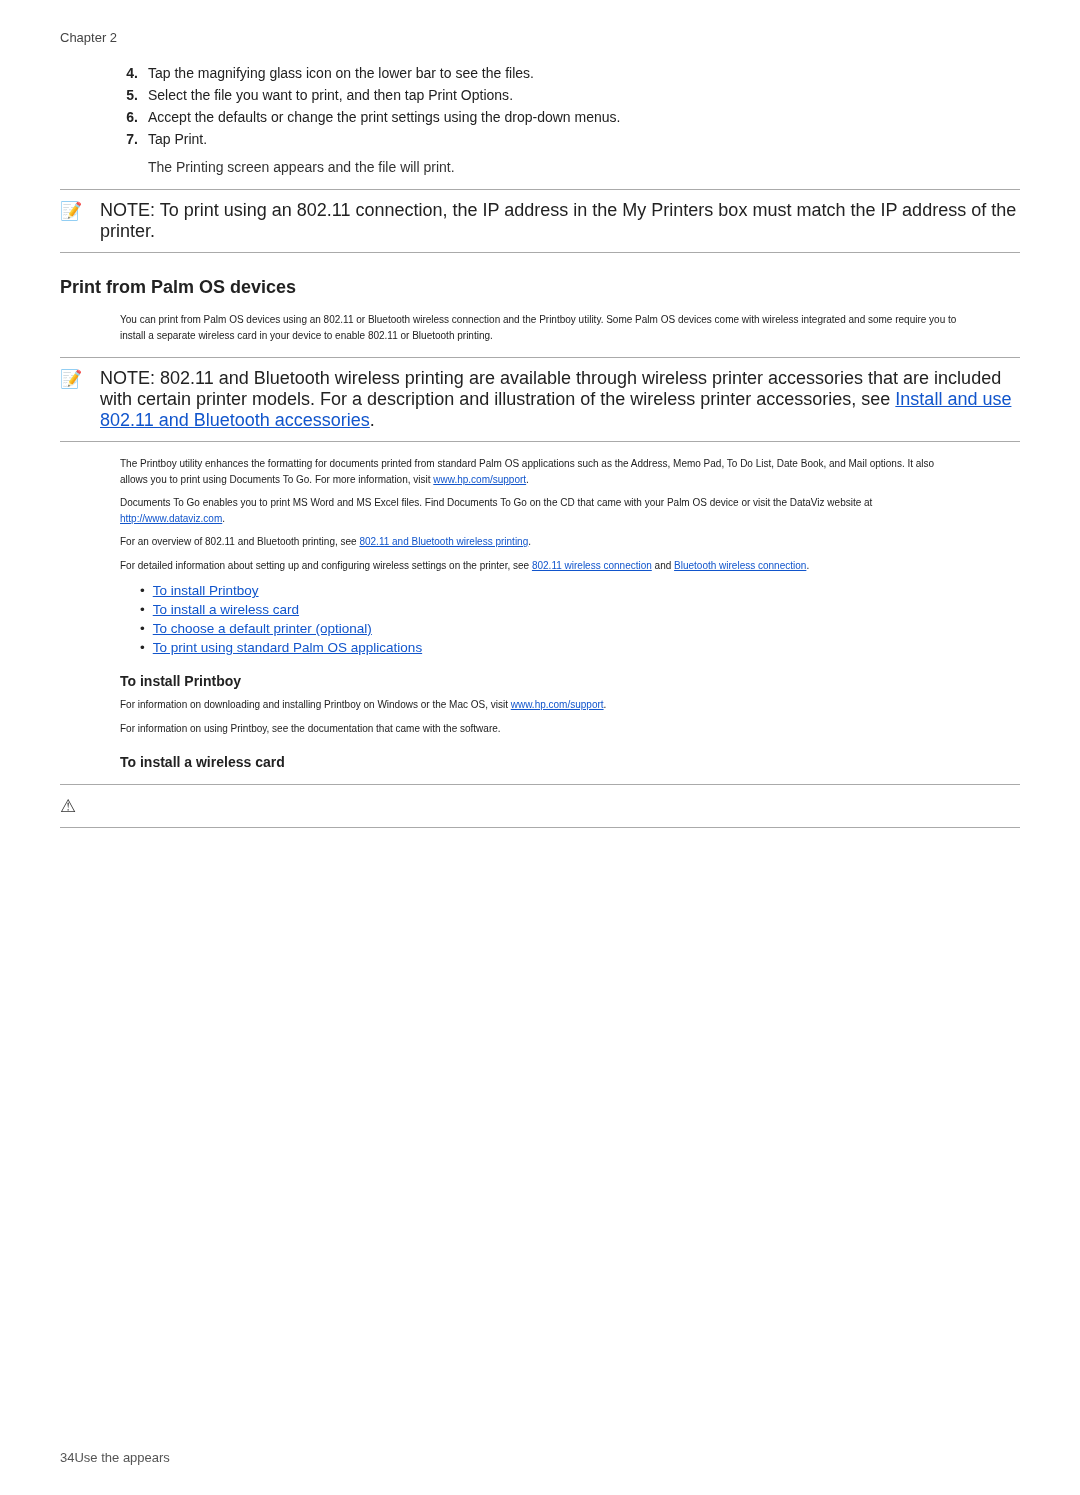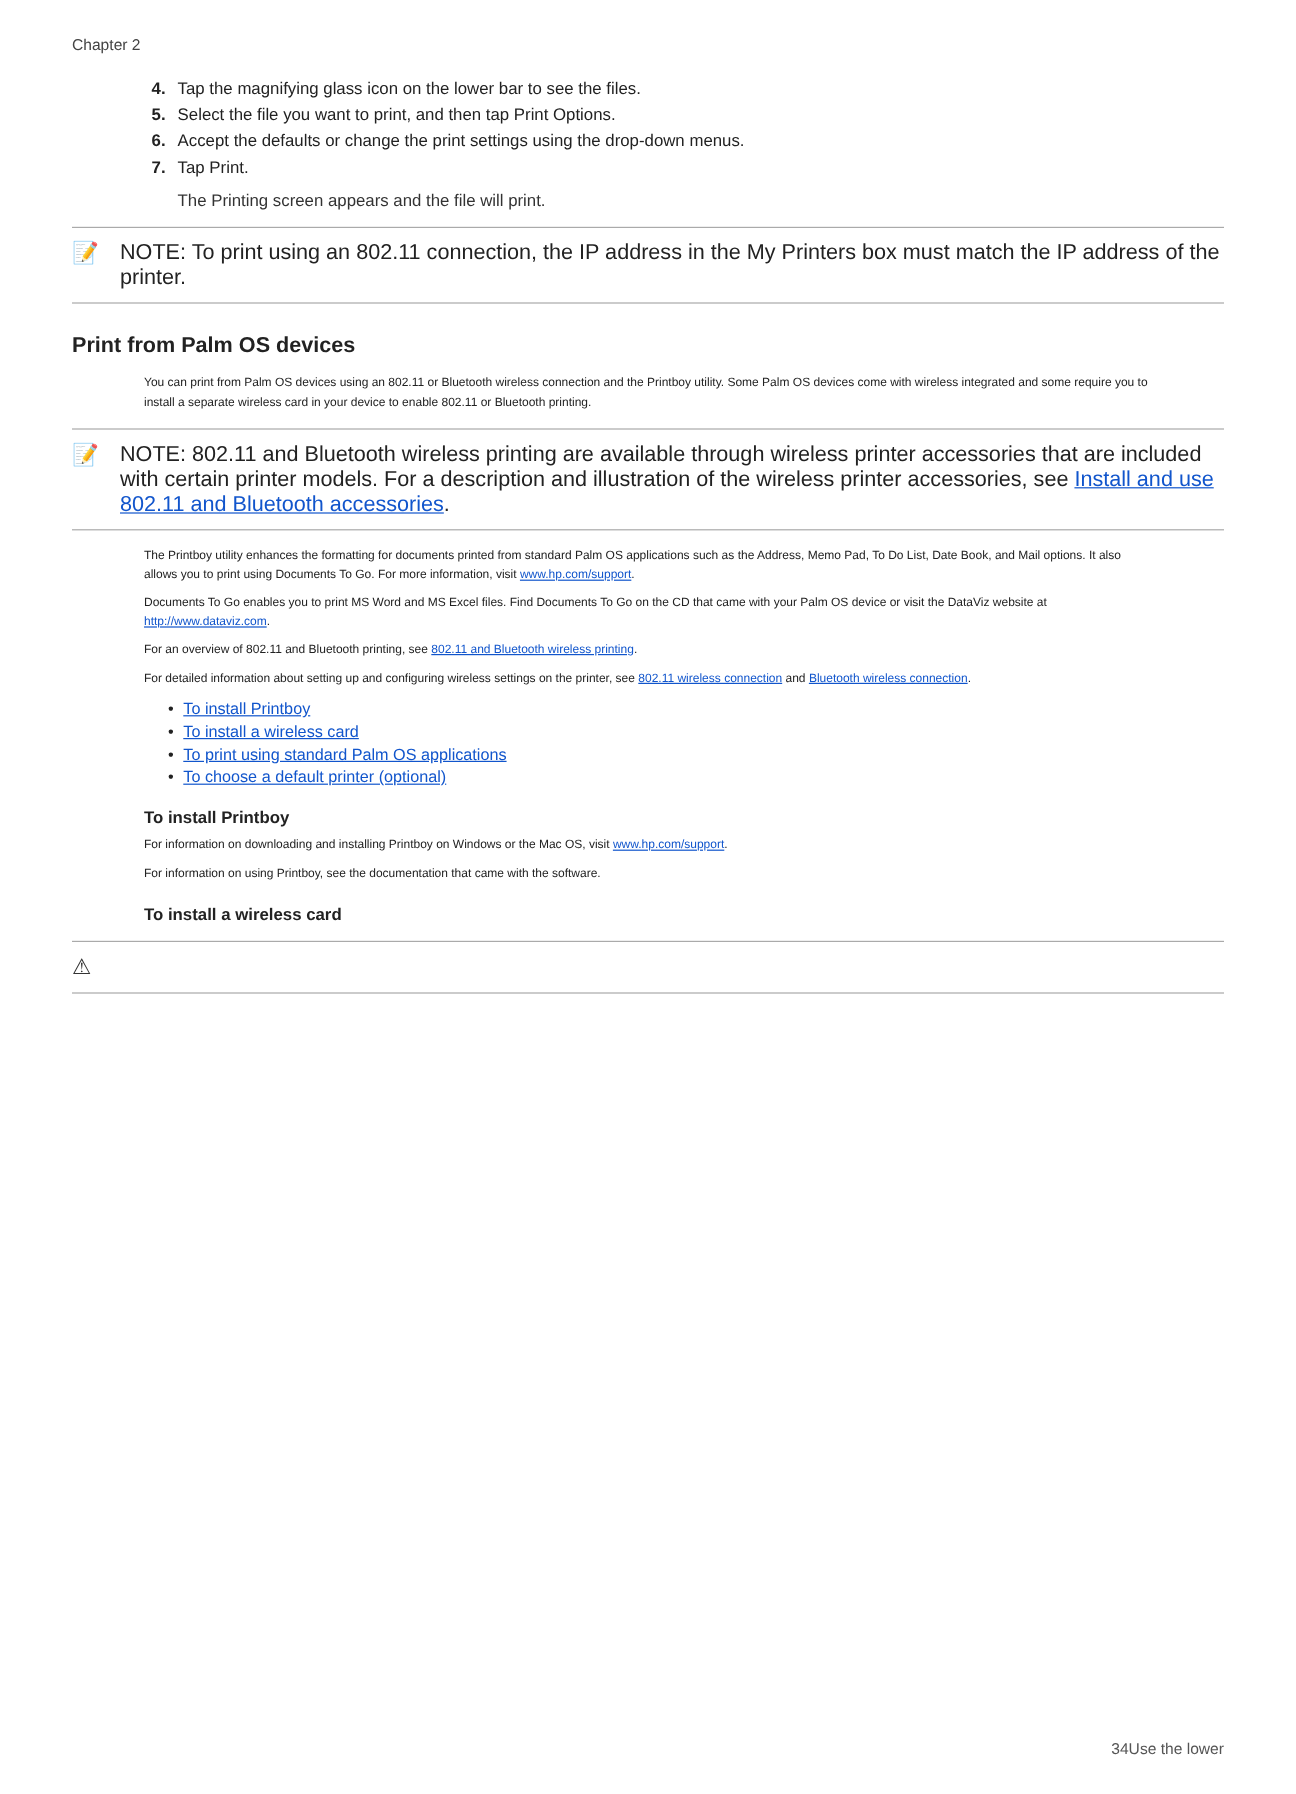--- a/index.html
+++ b/index.html
@@ -105,21 +105,21 @@
     .bullet-list li::before {
       content: "•";
       color: #222;
     }
     .footer {
       position: fixed;
       bottom: 30px;
       left: 60px;
       right: 60px;
       display: flex;
-      justify-content: flex-end;
+      justify-content: flex-start;
       font-size: 13px;
       color: #555;
     }
     strong { font-weight: normal; }
   </style>
 </head>
 <body>
 
 <div class="chapter-label">Chapter 2</div>
 
@@ -178,36 +178,36 @@
 </p>
 
 <ul class="bullet-list">
   <li>
       <a>To install Printboy</a>
     </li>
   <li>
       <a>To install a wireless card</a>
     </li>
   <li>
+      <a>To choose a default printer (optional)</a>
+    </li>
+  <li>
       <a>To print using standard Palm OS applications</a>
-    </li>
-  <li>
-      <a>To choose a default printer (optional)</a>
     </li>
 </ul>
 
 <div class="subsection-title">To install Printboy</div>
 
 <p class="body-text">
   For information on downloading and installing Printboy on Windows or the Mac OS, visit <a>www.hp.com/support</a>.
 </p>
 <p class="body-text">For information on using Printboy, see the documentation that came with the software.</p>
 
 <div class="subsection-title">To install a wireless card</div>
 
 <div class="caution-box">
   <span class="caution-icon">⚠</span>
 </div>
 
 <div class="footer">
   <span>34</span>
-  <span>Use the lower</span>
+  <span>Use the appears</span>
 </div>
 
 </body></html>

